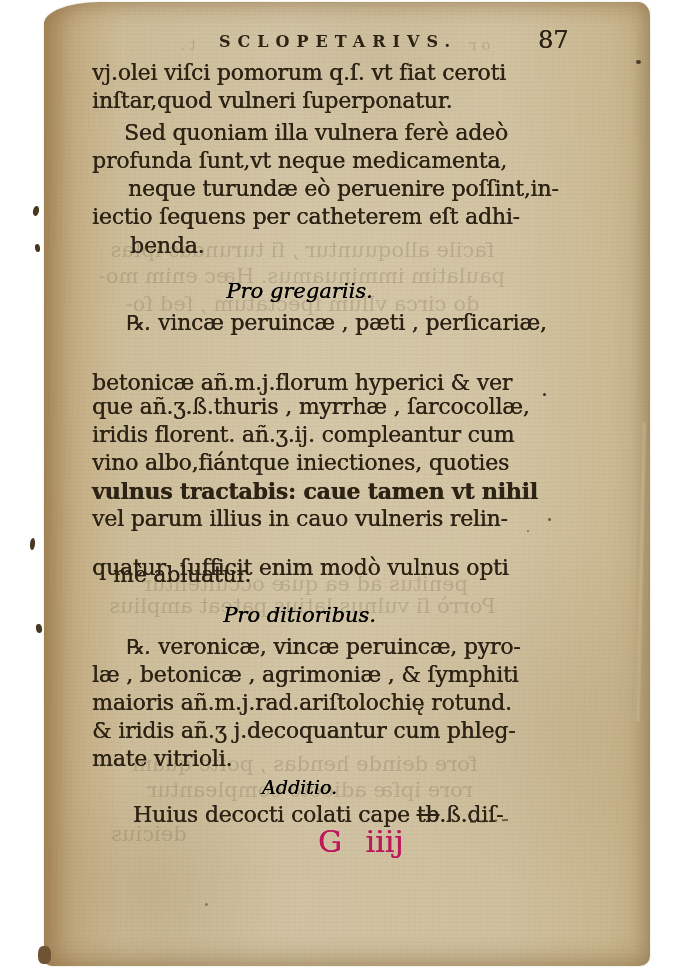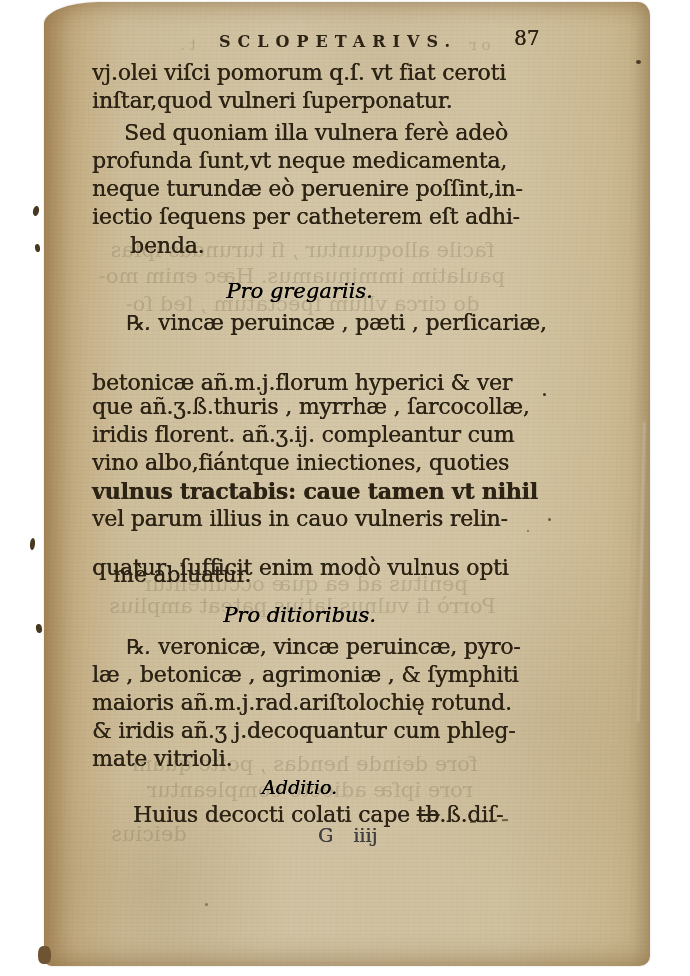--- a/index.html
+++ b/index.html
@@ -28,23 +28,23 @@
     filter:blur(1px);transform:rotate(1.2deg);}
   
   .l{position:absolute;left:92px;font-size:22px;line-height:26px;color:#2c2315;
      white-space:pre;letter-spacing:-0.2px;text-shadow:0.35px 0 0 currentColor;}
   .h{position:absolute;left:92px;width:415px;text-align:center;font-style:italic;
      font-size:21px;color:#000000;white-space:pre;text-shadow:0.3px 0 0 currentColor;}
   .rx{font-family:"DejaVu Sans","DejaVu Serif",sans-serif;font-style:italic;font-size:21px;}
   .lbbar{text-decoration:line-through;}
   .running-title{position:absolute;left:178px;top:32px;width:320px;text-align:center;
      font-weight:bold;font-size:16px;letter-spacing:7px;color:#2c2315;white-space:pre;}
-  .page-number{position:absolute;left:514px;top:26px;font-size:20px;color:#2c2315;
+  .page-number{position:absolute;left:538px;top:26px;font-size:24px;color:#2c2315;
      text-shadow:0.3px 0 0 currentColor;}
-  .signature{position:absolute;left:318px;top:824px;font-size:19px;color:#404040;
+  .signature{position:absolute;left:318px;top:824px;font-size:30px;color:#be185d;
      word-spacing:14px;text-shadow:0.3px 0 0 currentColor;white-space:pre;}
   
   .ghost{position:absolute;transform:scaleX(-1);opacity:.24;color:#6b5d42;
      font-size:21px;white-space:pre;filter:blur(.6px);text-align:center;}
   
   .speck{position:absolute;display:block;background:#473821;border-radius:50%;}
   .dash-mark{position:absolute;left:470px;top:820px;width:38px;height:0;
      border-top:2px dashed rgba(60,45,25,.65);transform:rotate(-3deg);}
 </style>
 </head>
@@ -69,21 +69,21 @@
   <div class="ghost" style="top:36px;left:455px;width:50px;font-size:15px;">o r</div>
 
   <div class="running-title">SCLOPETARIVS.</div>
   <div class="page-number">87</div>
 
   <div class="l" style="top:60px;">vj.olei viſci pomorum q.ſ. vt fiat ceroti</div>
   <div class="l" style="top:88px;">inſtar,quod vulneri ſuperponatur.</div>
 
   <div class="l" style="top:120px;left:124px;">Sed quoniam illa vulnera ferè adeò</div>
   <div class="l" style="top:148px;">profunda ſunt,vt neque medicamenta,</div>
-  <div class="l" style="top:176px;">neque turundæ eò peruenire poſſint,in-</div>
+  <div class="l" style="top:176px;margin-left:36px;">neque turundæ eò peruenire poſſint,in-</div>
   <div class="l" style="top:204px;">iectio ſequens per catheterem eſt adhi-</div>
   <div class="l" style="top:233px;margin-left:38px;">benda.</div>
 
   <div class="h" style="top:279px;">Pro gregariis.</div>
   <div class="l" style="top:310px;left:126px;"><span class="rx">℞.</span><span> vincæ peruincæ , pæti , perſicariæ,</span></div>
   <div class="l" style="top:338px;margin-top:32px;">betonicæ añ.m.j.florum hyperici &amp; ver</div>
   <div class="l" style="top:394px;">que añ.ʒ.ß.thuris , myrrhæ , ſarcocollæ,</div>
   <div class="l" style="top:422px;">iridis florent. añ.ʒ.ij. compleantur cum</div>
   <div class="l" style="top:450px;">vino albo,fiántque iniectiones, quoties</div>
   <div class="l" style="top:478px;font-weight:bold;">vulnus tractabis: caue tamen vt nihil</div>

